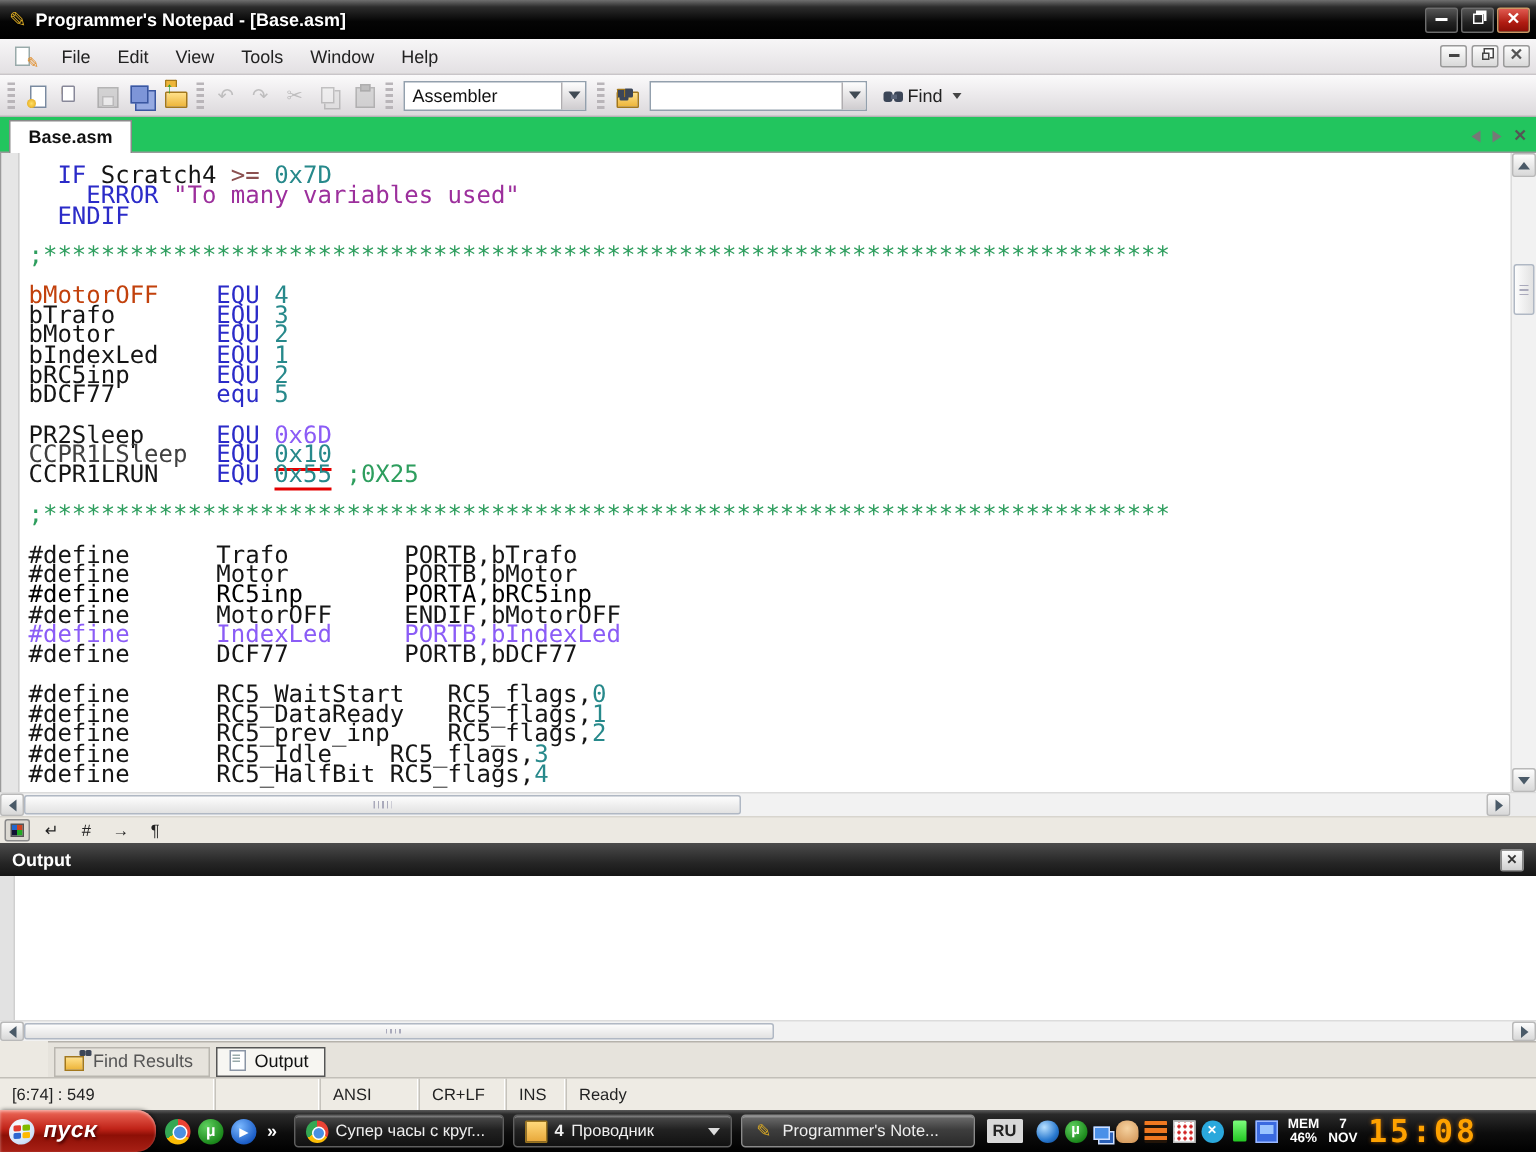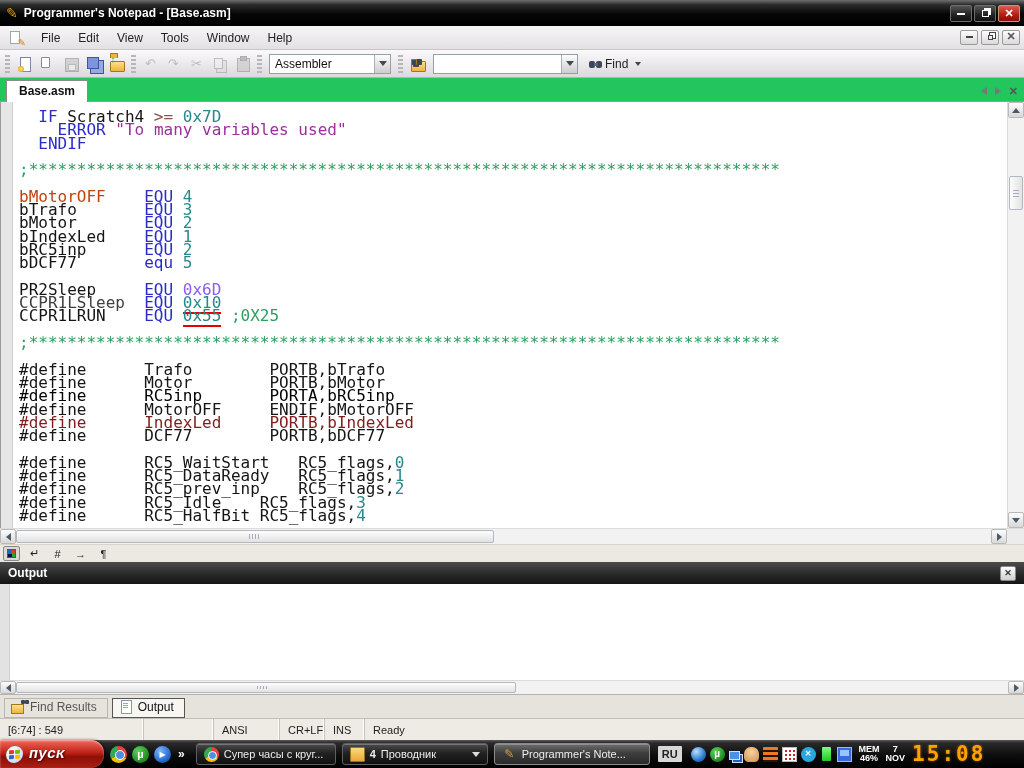--- a/index.html
+++ b/index.html
@@ -97,33 +97,33 @@
   .outheader { height:22px; background:linear-gradient(180deg,#4c4c4c,#262626 60%,#151515); display:flex; align-items:center; padding:0 8px; flex:0 0 auto; }
   .outheader .t { color:#fff; font-weight:bold; font-size:12px; flex:1; }
   .out-close { width:16px; height:15px; background:linear-gradient(180deg,#fdfdfd,#cfcfcf); border:1px solid #8a8a8a; border-radius:2px; color:#333; font-size:9px; font-weight:bold; text-align:center; line-height:13px; }
   .outbody { height:96px; background:#fff; display:flex; flex:0 0 auto; }
   .out-margin { width:10px; background:#e2e2e2; border-right:1px solid #cfcfcf; }
   .outhscroll { height:14px; }
   .outhscroll .hthumb { width:500px; }
   .outhscroll .hthumb::after { left:240px; }
 
   
-  .btabs { height:24px; background:#e6e3dc; display:flex; align-items:center; gap:4px; padding:2px 4px 0; border-top:1px solid #b5b2ab; flex:0 0 auto; }
+  .btabs { height:24px; background:#e6e3dc; display:flex; align-items:center; gap:4px; padding:2px 4px 0; border-top:1px solid #b5b2ab; flex:0 0 auto;margin-left:32px; }
   .btab { display:flex; align-items:center; gap:5px; font-size:12px; padding:2px 10px 3px 6px; border:1px solid #b9b6af; color:#555; height:20px; }
   .btab.active { border:1px solid #555; background:#f7f6f2; color:#111; }
   .mini-ic { width:14px; height:14px; position:relative; display:inline-block; }
   .mi-findres::before { content:""; position:absolute; left:0; top:4px; width:11px; height:8px; background:linear-gradient(180deg,#ffe08a,#edb53a); border:1px solid #a3781c; }
   .mi-findres::after { content:""; position:absolute; right:0; top:0; width:4px; height:4px; background:#3c4658; border-radius:1px; box-shadow:4px 0 0 #3c4658; }
   .mi-doc::before { content:""; position:absolute; left:2px; top:0; width:9px; height:12px; background:#fff; border:1px solid #8a95a5; }
   .mi-doc::after { content:""; position:absolute; left:4px; top:3px; width:5px; height:1px; background:#9aa; box-shadow:0 2px 0 #9aa, 0 4px 0 #9aa; }
 
   
   .statusbar { height:22px; background:#eeebe4; border-top:1px solid #c2bfb8; display:flex; align-items:stretch; font-size:11px; color:#222; flex:0 0 auto; }
   .sfield { display:flex; align-items:center; padding:0 8px; border-right:1px solid #c6c3bc; box-shadow:inset -1px 0 0 #fff; }
-  .sf-pos { width:144px; } .sf-blank { width:70px; } .sf-enc { width:66px; } .sf-eol { width:45px; } .sf-ins { width:40px; } .sf-ready { flex:1; border-right:none; box-shadow:none; }
+  .sf-pos { width:144px; } .sf-blank { width:70px; } .sf-enc { width:66px; } .sf-eol { width:58px; } .sf-ins { width:40px; } .sf-ready { flex:1; border-right:none; box-shadow:none; }
 
   
   .taskbar { height:28px; background:linear-gradient(180deg,#5a5a5a 0,#2a2a2a 10%,#0d0d0d 55%,#000 100%); display:flex; align-items:center; flex:0 0 auto; }
   .startbtn { height:28px; width:104px; border-radius:0 13px 13px 0; background:linear-gradient(180deg,#ef6a5a 0%,#c02318 45%,#8d0f06 60%,#a82015 100%); display:flex; align-items:center; gap:6px; padding:0 10px 0 6px; box-shadow:inset 0 1px 2px rgba(255,255,255,.5), 1px 0 3px rgba(0,0,0,.6); }
   .winflag { width:17px; height:17px; border-radius:50%; background:radial-gradient(circle at 35% 30%, #fff, #cfe0f8 70%, #88a8d8); display:grid; grid-template-columns:5px 5px; grid-template-rows:4px 4px; gap:1px; align-content:center; justify-content:center; transform:skewY(-4deg); }
   .wf1{background:#e23a2e;border-radius:1px} .wf2{background:#7fba00;border-radius:1px} .wf3{background:#2e66d0;border-radius:1px} .wf4{background:#ffb900;border-radius:1px}
   .start-label { color:#fff; font-weight:bold; font-style:italic; font-size:15px; text-shadow:1px 1px 2px #400;font-family:Liberation Mono, monospace; }
   .ql { display:flex; align-items:center; gap:5px; padding:0 6px; }
   .ql-ic { width:17px; height:17px; border-radius:50%; position:relative; }
   .ic-chrome { background:conic-gradient(#ea4335 0 33%, #fbbc05 33% 66%, #34a853 66% 100%); }
@@ -274,21 +274,21 @@
         <div class="cl"><span class="t-p" style="color: rgb(21, 21, 21);">PR2Sleep     </span><span class="t-k" style="color: rgb(43, 43, 200);">EQU</span><span class="t-p" style="color: rgb(21, 21, 21);"> </span><span class="t-n" style="color: #8b5cf6;">0x6D</span></div>
         <div class="cl"><span class="t-p" style="color: #404040;">CCPR1LSleep  </span><span class="t-k" style="color: rgb(43, 43, 200);">EQU</span><span class="t-p" style="color: rgb(21, 21, 21);"> </span><span class="t-u" style="color: rgb(39, 137, 139);">0x10</span></div>
         <div class="cl"><span class="t-p" style="color: rgb(21, 21, 21);">CCPR1LRUN    </span><span class="t-k" style="color: rgb(43, 43, 200);">EQU</span><span class="t-p" style="color: rgb(21, 21, 21);"> </span><span class="t-u" style="color: rgb(39, 137, 139);">0x55</span><span class="t-p" style="color: rgb(21, 21, 21);"> </span><span class="t-c" style="color: rgb(46, 158, 94);">;0X25</span></div>
         <div class="cl">&nbsp;</div>
         <div class="cl"><span class="t-c" style="color: rgb(46, 158, 94);">;******************************************************************************</span></div>
         <div class="cl">&nbsp;</div>
         <div class="cl"><span class="t-p" style="color: rgb(21, 21, 21);">#define      Trafo        PORTB,bTrafo</span></div>
         <div class="cl"><span class="t-p" style="color: rgb(21, 21, 21);">#define      Motor        PORTB,bMotor</span></div>
         <div class="cl"><span class="t-p" style="color: #000000;">#define      RC5inp       PORTA,bRC5inp</span></div>
         <div class="cl"><span class="t-p" style="color: rgb(21, 21, 21);">#define      MotorOFF     ENDIF,bMotorOFF</span></div>
-        <div class="cl"><span class="t-p" style="color: #7f1d1d;">#define      IndexLed     PORTB,bIndexLed</span></div>
+        <div class="cl"><span class="t-p" style="color: #8b5cf6;">#define      IndexLed     PORTB,bIndexLed</span></div>
         <div class="cl"><span class="t-p" style="color: rgb(21, 21, 21);">#define      DCF77        PORTB,bDCF77</span></div>
         <div class="cl">&nbsp;</div>
         <div class="cl"><span class="t-p" style="color: rgb(21, 21, 21);">#define      RC5_WaitStart   RC5_flags,</span><span class="t-n" style="color: rgb(39, 137, 139);">0</span></div>
         <div class="cl"><span class="t-p" style="color: rgb(21, 21, 21);">#define      RC5_DataReady   RC5_flags,</span><span class="t-n" style="color: rgb(39, 137, 139);">1</span></div>
         <div class="cl"><span class="t-p" style="color: rgb(21, 21, 21);">#define      RC5_prev_inp    RC5_flags,</span><span class="t-n" style="color: rgb(39, 137, 139);">2</span></div>
         <div class="cl"><span class="t-p" style="color: rgb(21, 21, 21);">#define      RC5_Idle    RC5_flags,</span><span class="t-n" style="color: rgb(39, 137, 139);">3</span></div>
         <div class="cl"><span class="t-p" style="color: rgb(21, 21, 21);">#define      RC5_HalfBit RC5_flags,</span><span class="t-n" style="color: rgb(39, 137, 139);">4</span></div>
       </div>
     <div class="vscroll">
       <div class="sb-btn">

